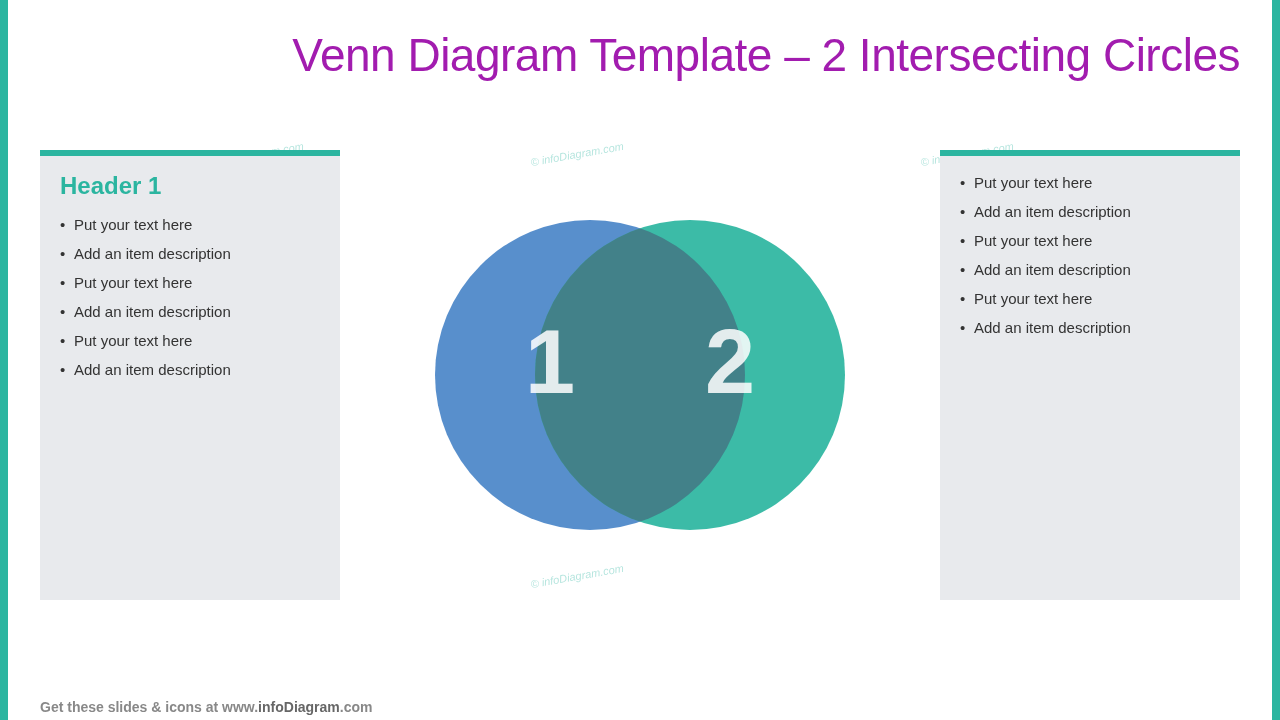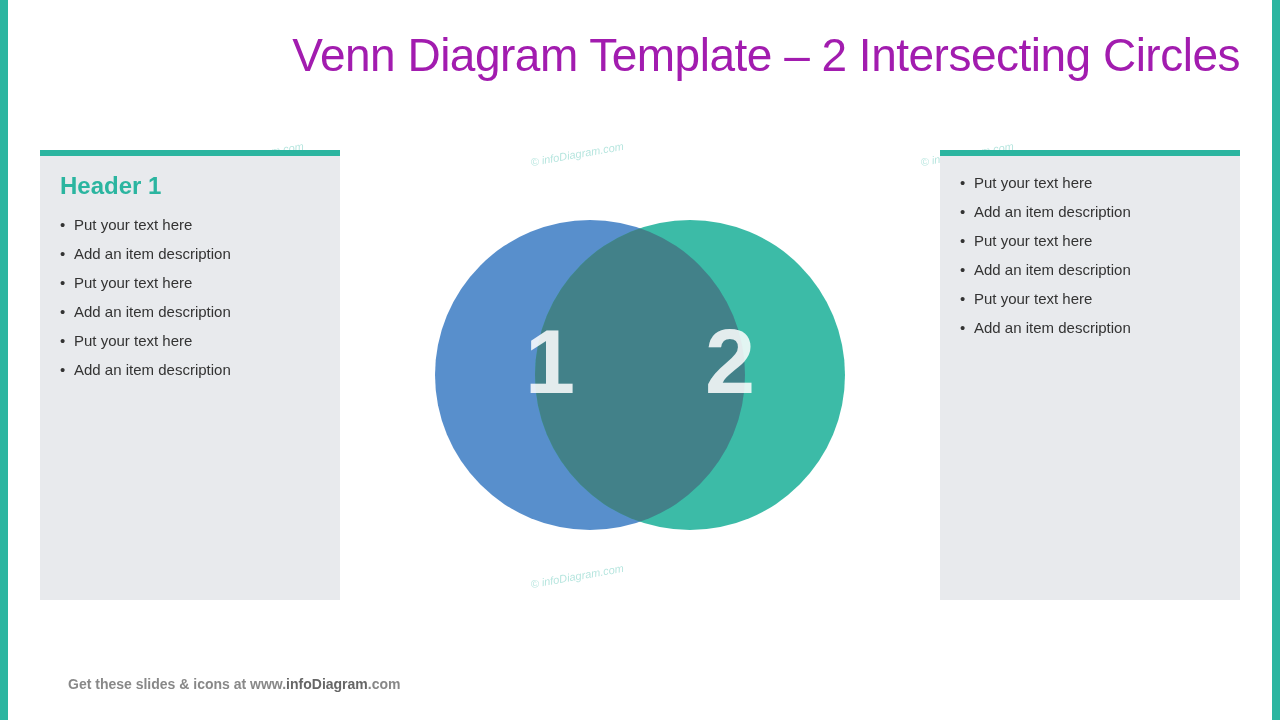--- a/index.html
+++ b/index.html
@@ -130,26 +130,25 @@
     }
 
     .venn-svg {
       width: 490px;
       height: 330px;
     }
 
     
     .footer {
       position: absolute;
-      bottom: 28px;
+      bottom: 5px;
       left: 40px;
       right: 40px;
       font-size: 14px;
       color: #aaa;
-      margin-left: 28px;
     }
 
     .footer span {
       font-weight: 700;
       color: #888;
     }
   </style>
 </head>
 <body>
 

